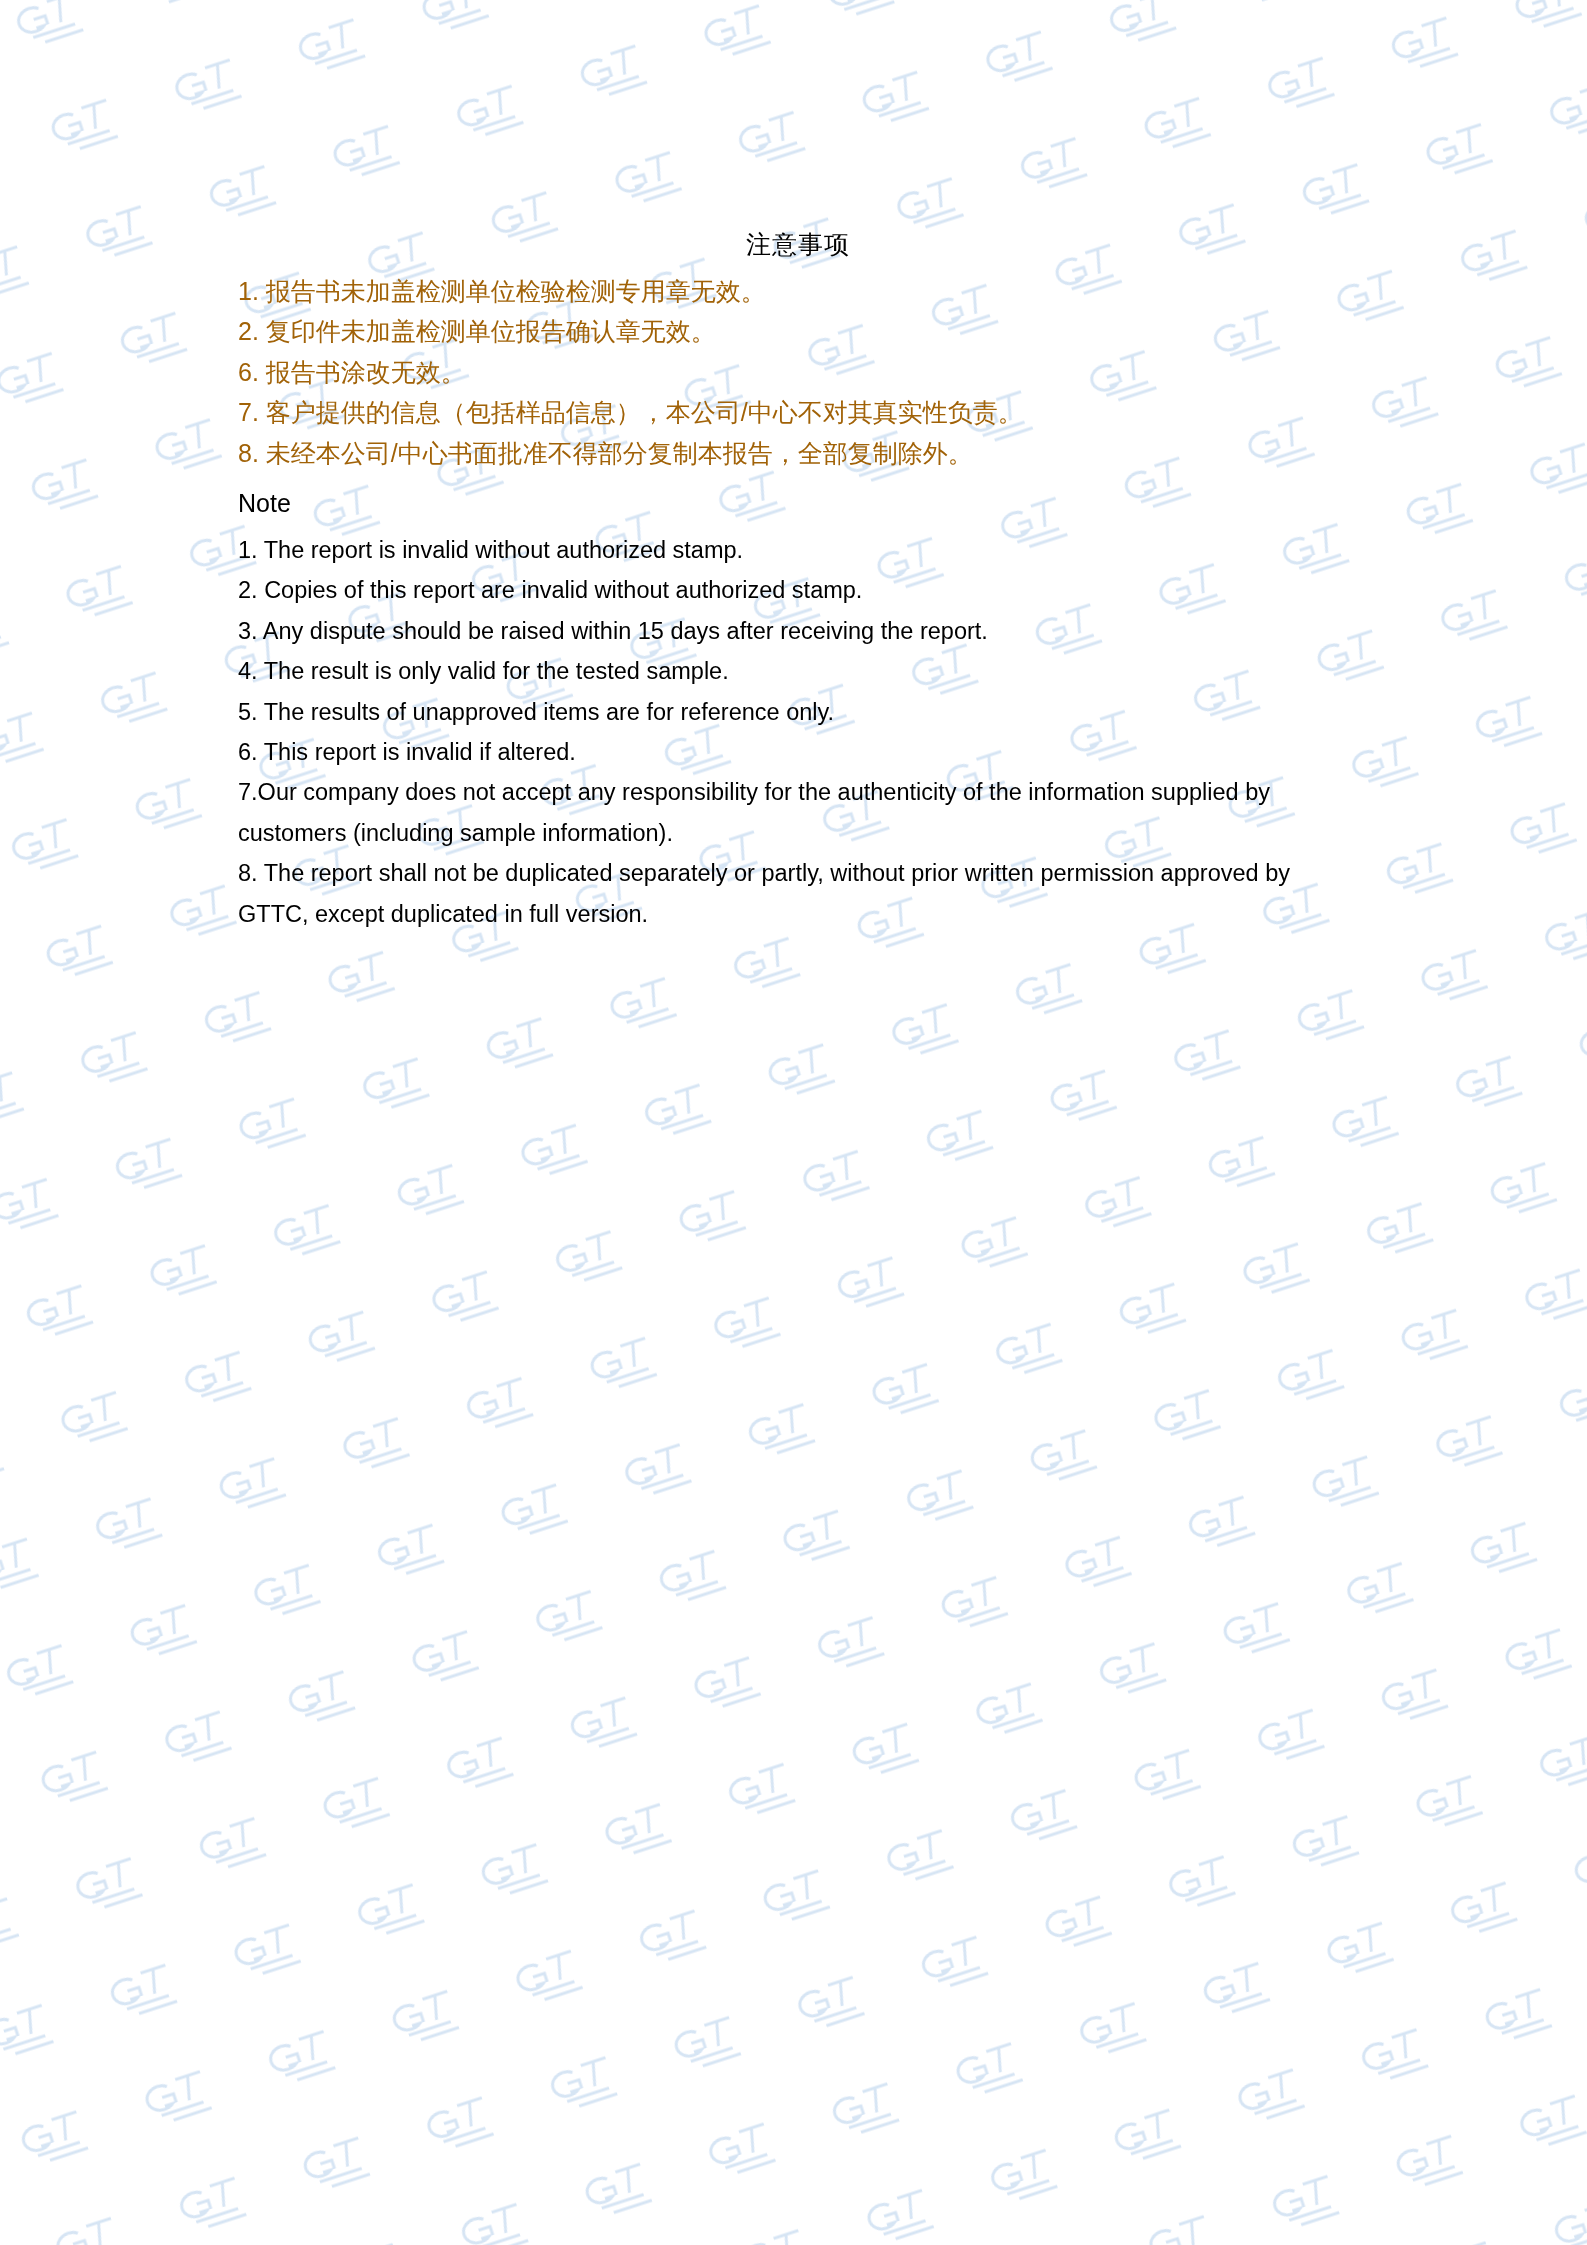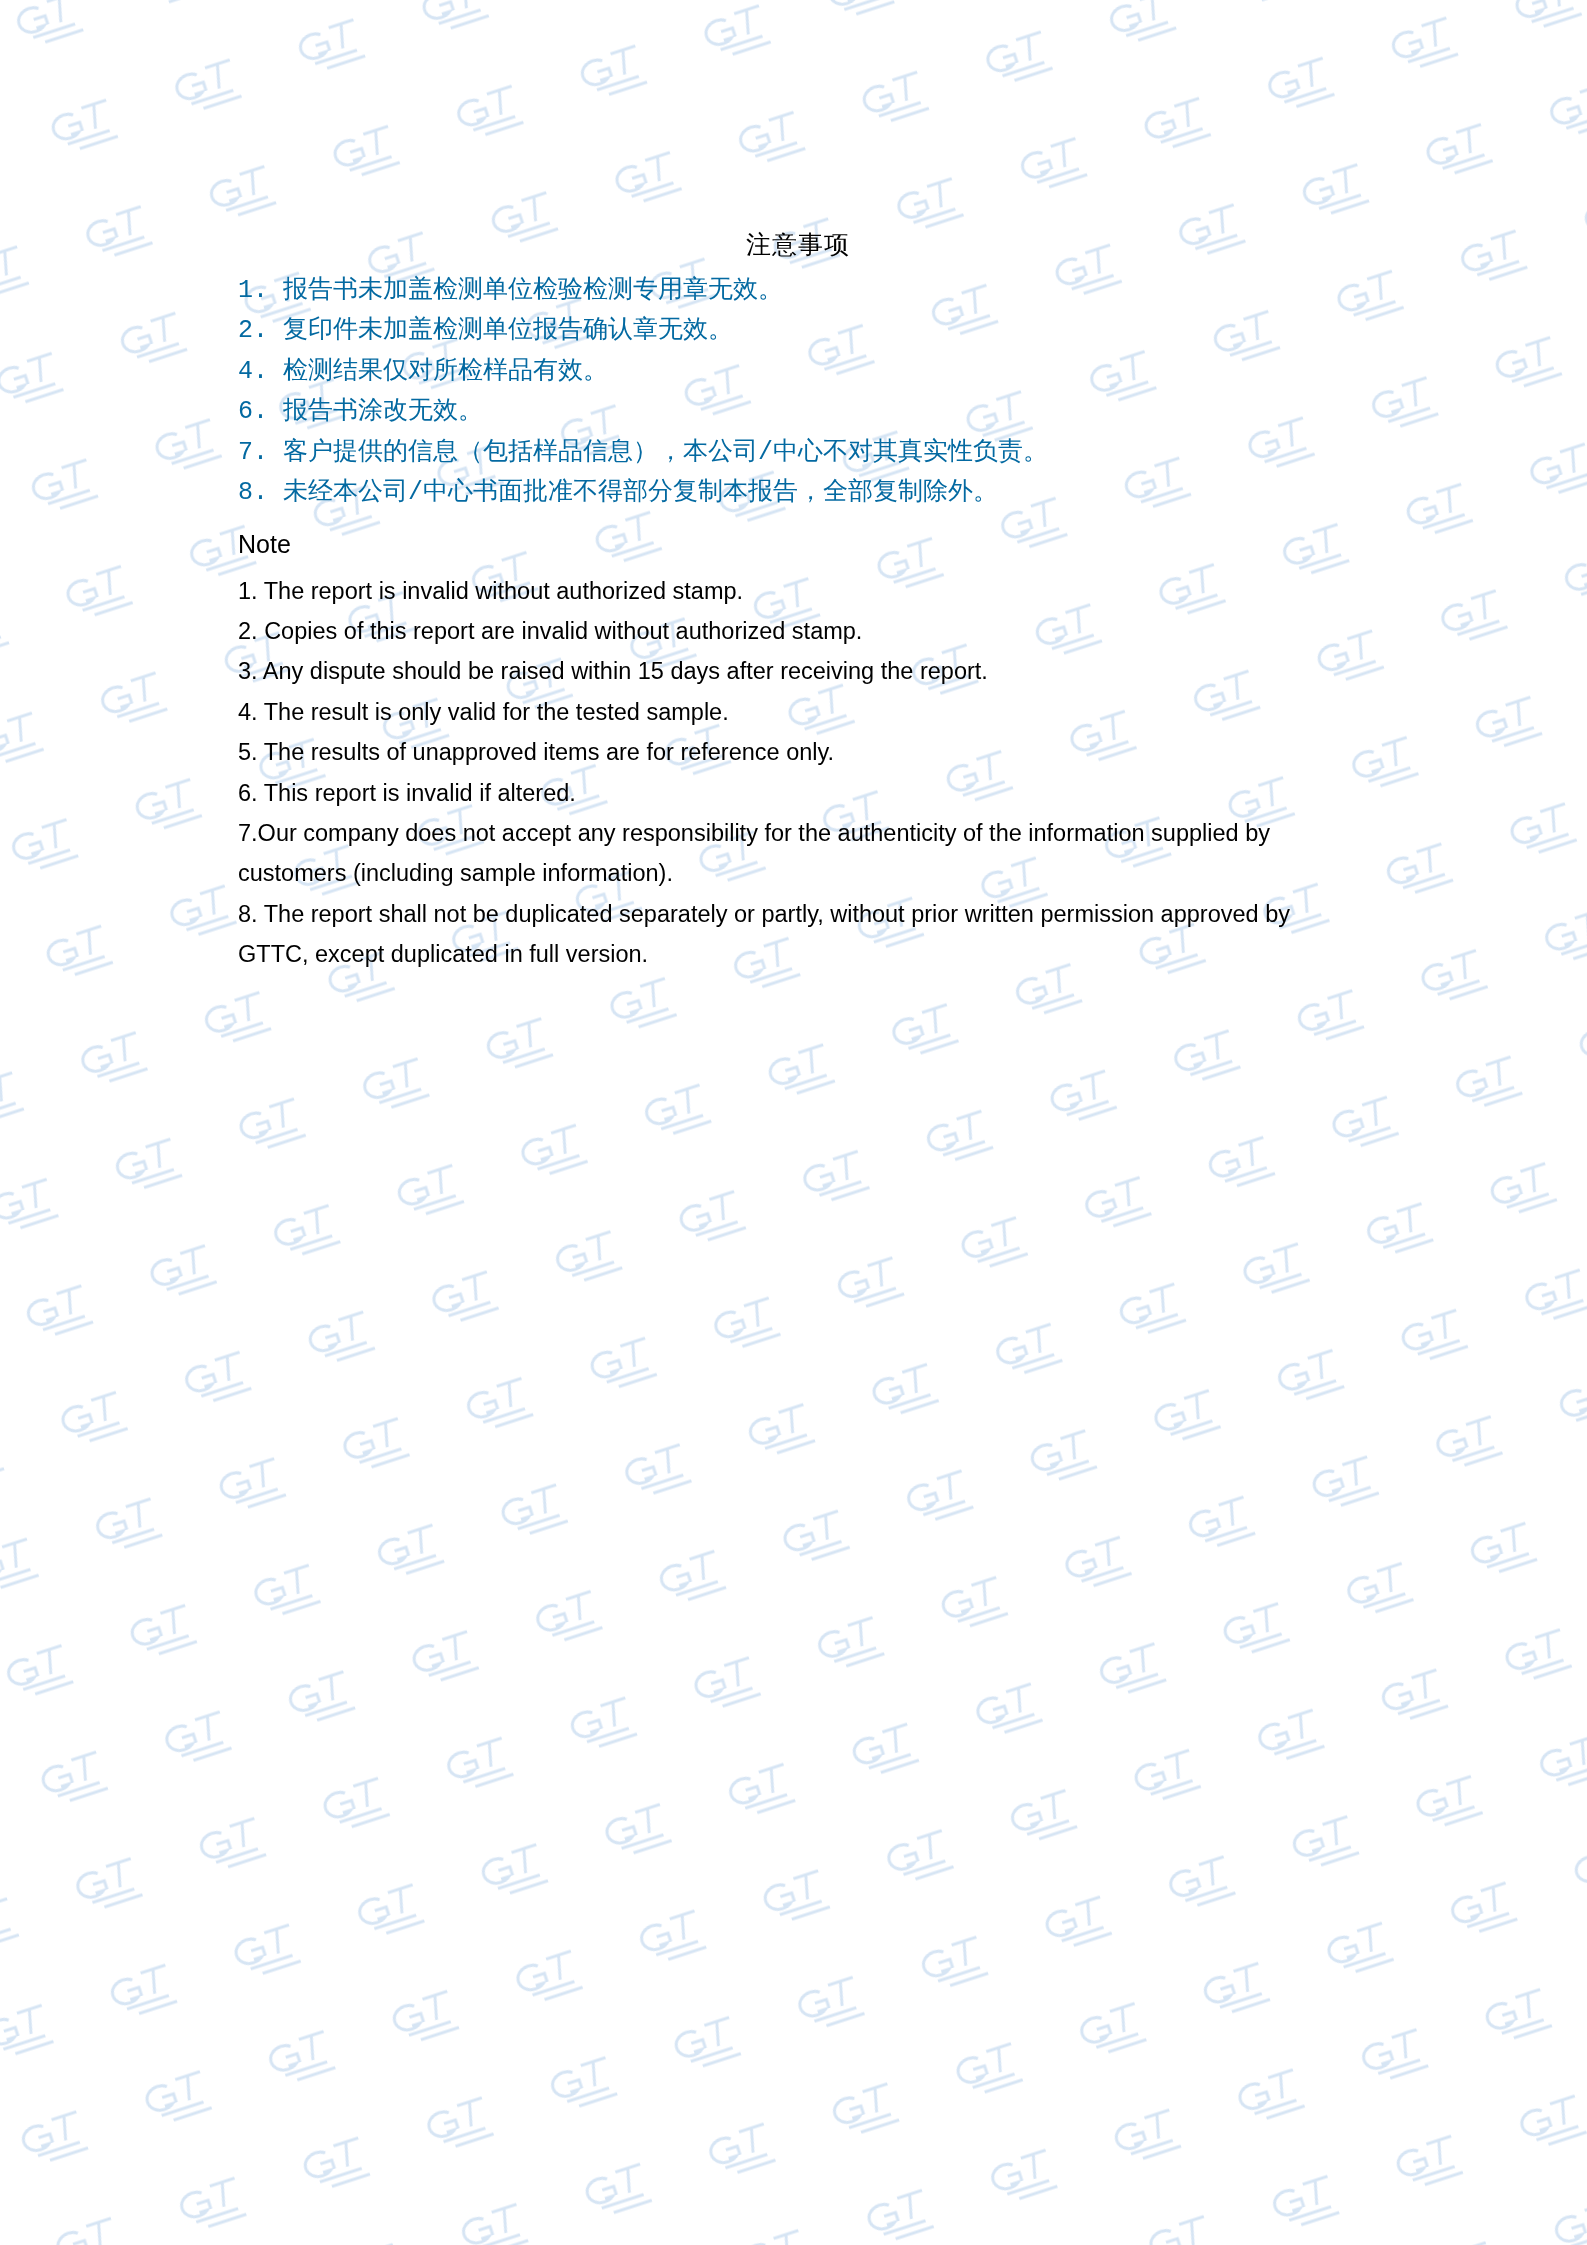--- a/index.html
+++ b/index.html
@@ -65,24 +65,24 @@
   }
 
   ol.notes-cn,
   ol.notes-en {
     list-style: none;
     margin: 0;
     padding: 0;
   }
 
   ol.notes-cn li {
-    font-family: Liberation Mono, monospace;
+    font-family: Liberation Sans, sans-serif;
     font-size: 25px;
     line-height: 1.62;
-    color: #0369a1;
+    color: #a16207;
     white-space: nowrap;
   }
 
   ol.notes-en li {
     font-family: "Liberation Sans", sans-serif;
     font-size: 23.5px;
     line-height: 1.72;
     color: #000;
   }
 
@@ -113,21 +113,20 @@
 </div>
 
 <div id="page">
   <div class="content">
 
     <div class="heading-cn">注意事项</div>
 
     <ol class="notes-cn">
       <li>1. 报告书未加盖检测单位检验检测专用章无效。</li>
       <li>2. 复印件未加盖检测单位报告确认章无效。</li>
-      <li>4. 检测结果仅对所检样品有效。</li>
       <li>6. 报告书涂改无效。</li>
       <li>7. 客户提供的信息（包括样品信息），本公司/中心不对其真实性负责。</li>
       <li>8. 未经本公司/中心书面批准不得部分复制本报告，全部复制除外。</li>
     </ol>
 
     <div class="heading-en">Note</div>
 
     <ol class="notes-en">
       <li>1. The report is invalid without authorized stamp.</li>
       <li>2. Copies of this report are invalid without authorized stamp.</li>

